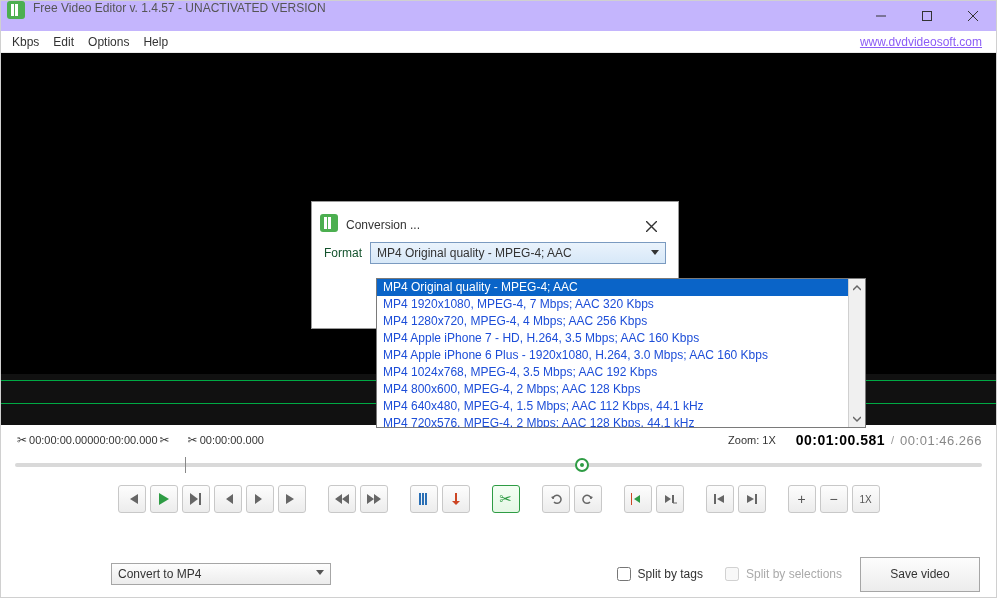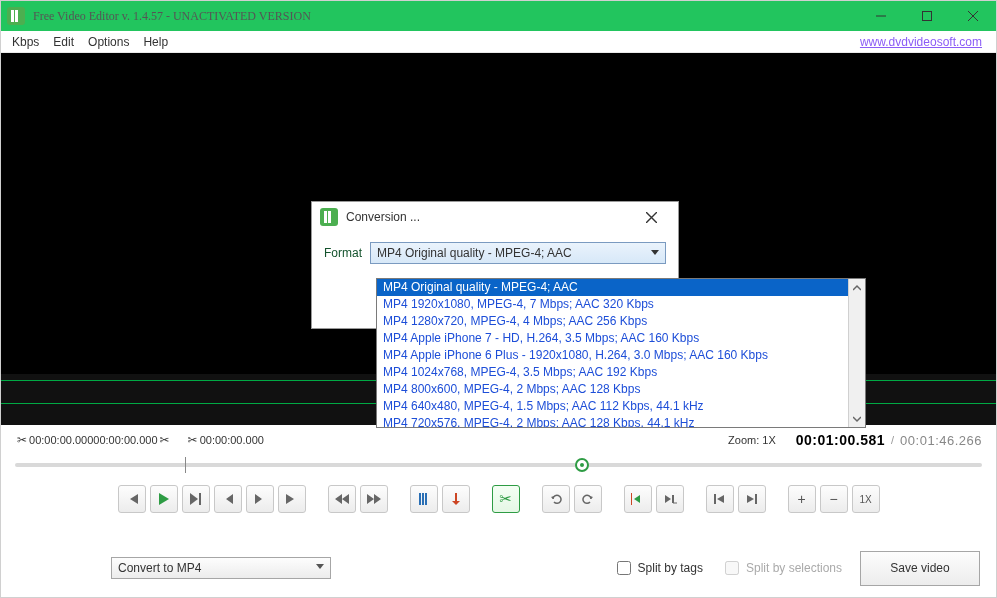--- a/index.html
+++ b/index.html
@@ -1,20 +1,20 @@
 <!DOCTYPE html>
 <html><head>
 <meta charset="utf-8">
 <style>
   * { box-sizing: border-box; }
   html,body { margin:0; padding:0; font-family: "Segoe UI", Tahoma, Arial, sans-serif; font-size:12px; color:#333; }
   #app { width:997px; height:598px; background:#fff; position:relative; border:1px solid #d0d0d0; overflow:hidden; }
 
   
-  .titlebar { height:30px; display:flex; align-items:center; background:#22c55e;font-family:Liberation Serif, serif; }
+  .titlebar { height:30px; display:flex; background:#c4b5fd; }
   .titlebar .logo { width:18px; height:18px; margin:0 8px 0 6px; background:#4caf50; border-radius:3px; position:relative; }
   .titlebar .logo::after { content:""; position:absolute; left:4px; top:3px; width:3px; height:12px; background:#fff; box-shadow:4px 0 0 #fff; }
   .titlebar .title { flex:0 0 auto; color:#555; font-size:12px; }
   .titlebar .spacer { flex:1; }
   .winbtn { width:46px; height:30px; display:flex; align-items:center; justify-content:center; color:#555; }
 
   
   .menubar { height:22px; display:flex; align-items:center; padding:0 4px; background:#fff; border-bottom:1px solid #eaeaea; }
   .menubar .mitem { padding:2px 7px; color:#333; }
   .menubar .spacer { flex:1; }
@@ -45,31 +45,31 @@
 
   
   .toolbar { height:40px; display:flex; align-items:center; justify-content:center; gap:4px; padding:4px 0; }
   .tbtn { min-width:28px; height:28px; border:1px solid #c8c8c8; background:linear-gradient(#fdfdfd,#ececec); border-radius:3px; display:flex; align-items:center; justify-content:center; font-size:12px; color:#555; padding:0 5px; }
   .tgap { width:14px; }
   .tbtn.green svg path, .tbtn.green svg polygon { fill:#2e9c44; }
   .tbtn.red svg { color:#cc4524; }
   .tbtn.scissor-btn { border-color:#2e9c44; background:linear-gradient(#f4fff4,#e5f7e5); }
 
   
-  .bottomrow { position:absolute; left:0; right:0; bottom:14px; height:30px; display:flex; align-items:center; padding:0 16px 0 110px; gap:18px; }
+  .bottomrow { position:absolute; left:0; right:0; bottom:8px; height:30px; display:flex; align-items:center; padding:0 16px 0 110px; gap:18px; }
   .combo { width:220px; height:22px; border:1px solid #a6a6a6; background:linear-gradient(#fdfdfd,#ececec); display:flex; align-items:center; padding:0 6px; font-size:12px; position:relative; }
   .combo .caret { position:absolute; right:6px; top:6px; border-left:4px solid transparent; border-right:4px solid transparent; border-top:5px solid #555; }
   .chk { display:flex; align-items:center; gap:4px; color:#333; }
   .chk input { width:14px; height:14px; }
   .chk.dis { color:#aaa; }
   .savebtn { width:120px; height:35px; border:1px solid #a6a6a6; background:linear-gradient(#fdfdfd,#ececec); display:flex; align-items:center; justify-content:center; }
 
   
   .dialog { position:absolute; left:310px; top:200px; width:368px; background:#fff; border:1px solid #9a9a9a; box-shadow:2px 2px 6px rgba(0,0,0,.25); }
-  .dialog .dtitle { height:30px; display:flex; align-items:center; padding:0 8px; }
+  .dialog .dtitle { height:30px; display:flex; align-items:flex-end; padding:0 8px; }
   .dialog .dtitle .logo { width:18px; height:18px; margin-right:8px; background:#4caf50; border-radius:3px; position:relative; }
   .dialog .dtitle .logo::after { content:""; position:absolute; left:4px; top:3px; width:3px; height:12px; background:#fff; box-shadow:4px 0 0 #fff; }
   .dialog .dtitle .t { flex:1; font-size:12px; color:#333; }
   .dialog .dtitle .close { width:24px; text-align:center; font-size:15px; }
   .dialog .dbody { padding:10px 12px 20px 12px; }
   .dialog .row1 { display:flex; align-items:center; gap:8px; }
   .dialog .lbl { color:#14532d; }
   .dsel { flex:1; height:22px; border:1px solid #7a9ac0; background:linear-gradient(#eaf3fc,#d7e8f8); display:flex; align-items:center; padding:0 6px; font-size:12px; position:relative; }
   .dsel .caret { position:absolute; right:6px; top:7px; border-left:4px solid transparent; border-right:4px solid transparent; border-top:5px solid #333; }
   .dialog .okrow { margin-top:18px; display:flex; justify-content:center; }

